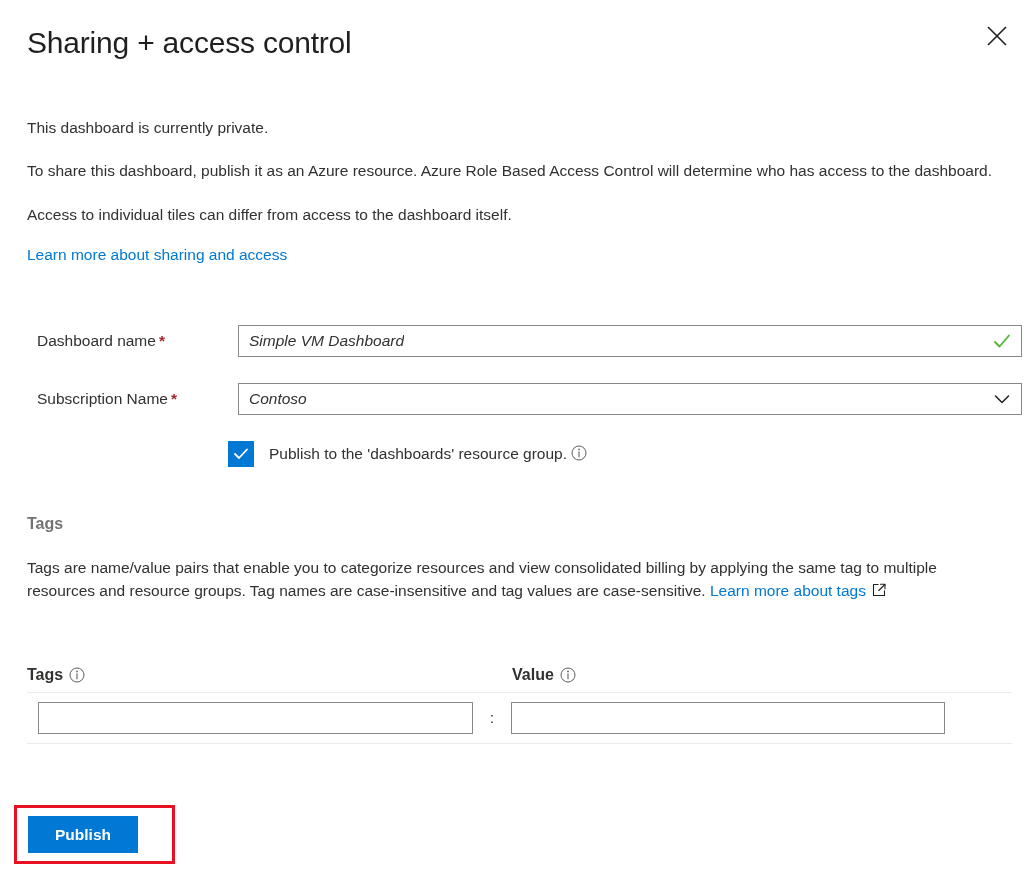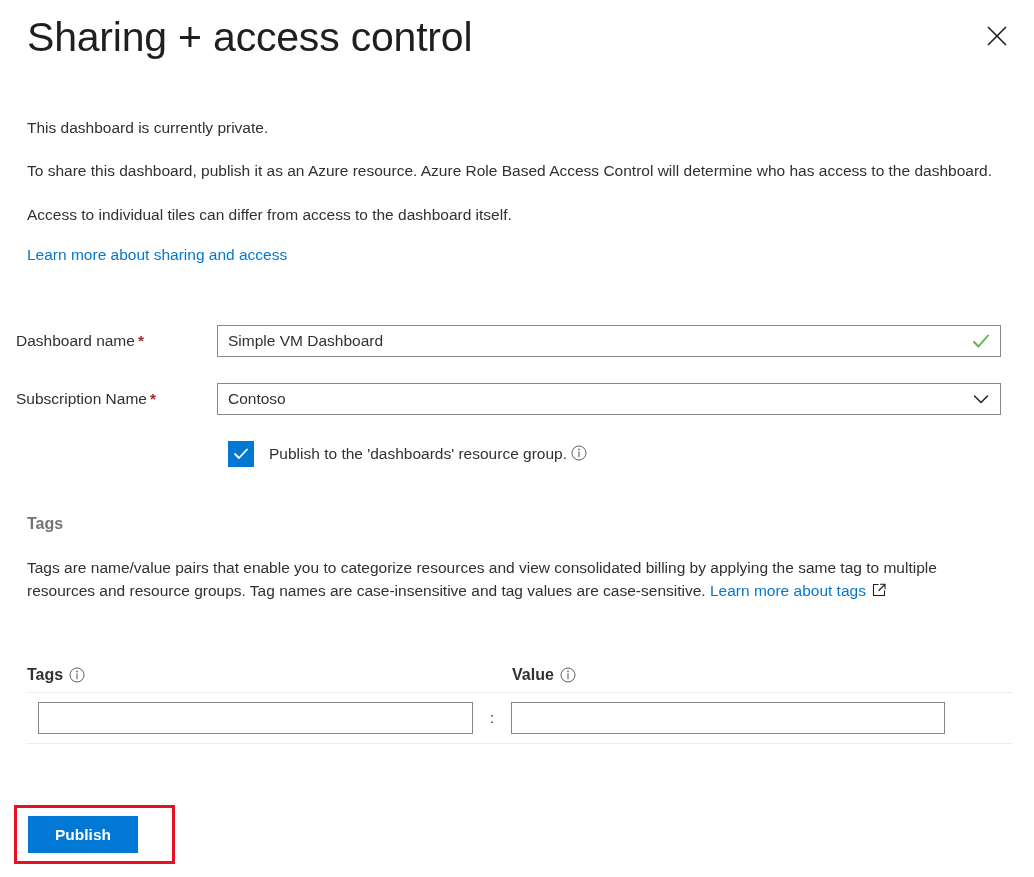--- a/index.html
+++ b/index.html
@@ -8,22 +8,22 @@
     width:1034px; height:877px;
     background:#ffffff;
     font-family:"Liberation Sans", sans-serif;
     color:#323130;
     position:relative;
     overflow:hidden;
   }
 
   
   .panel-title {
-    position:absolute; left:27px; top:14px;
-    font-size:41px; font-weight:400; letter-spacing:-0.2px;
+    position:absolute; left:27px; top:26px;
+    font-size:30px; font-weight:400; letter-spacing:-0.2px;
     color:#201f1e; white-space:nowrap;
   }
   .close-btn {
     position:absolute; right:22px; top:21px;
     width:30px; height:30px;
     display:flex; align-items:center; justify-content:center;
     cursor:pointer; background:transparent; border:none; padding:0;
   }
   .close-btn svg { display:block; }
 
@@ -33,38 +33,38 @@
     margin:0 0 20px 0;
     font-size:15.5px; line-height:1.5; color:#323130;
   }
   .intro p.tight { margin-bottom:20px; }
   a.link {
     color:#0078d4; text-decoration:none; font-size:15.5px; cursor:pointer;
   }
 
   
   .form-row {
-    position:absolute; left:16px; width:985px; height:32px;
+    position:absolute; left:37px; width:985px; height:32px;
     display:flex; align-items:center;
   }
   .form-row.r1 { top:325px; }
   .form-row.r2 { top:383px; }
   .field-label {
     width:201px; flex:0 0 201px;
     font-size:15.5px; color:#323130; white-space:nowrap;
   }
   .req { color:#a4262c; font-weight:600; margin-left:3px; }
   .field-box {
     position:relative; flex:1 1 auto; height:32px;
     border:1px solid #8a8886; background:#fff;
     display:flex; align-items:center;
   }
   .field-value {
     padding-left:10px; font-size:15.5px; color:#323130;
-    white-space:nowrap; overflow:hidden;
+    white-space:nowrap; overflow:hidden;font-style:italic;
   }
   .field-affix {
     position:absolute; right:9px; top:0; bottom:0;
     display:flex; align-items:center;
   }
 
   
   .checkbox-row {
     position:absolute; left:228px; top:441px;
     display:flex; align-items:center;

